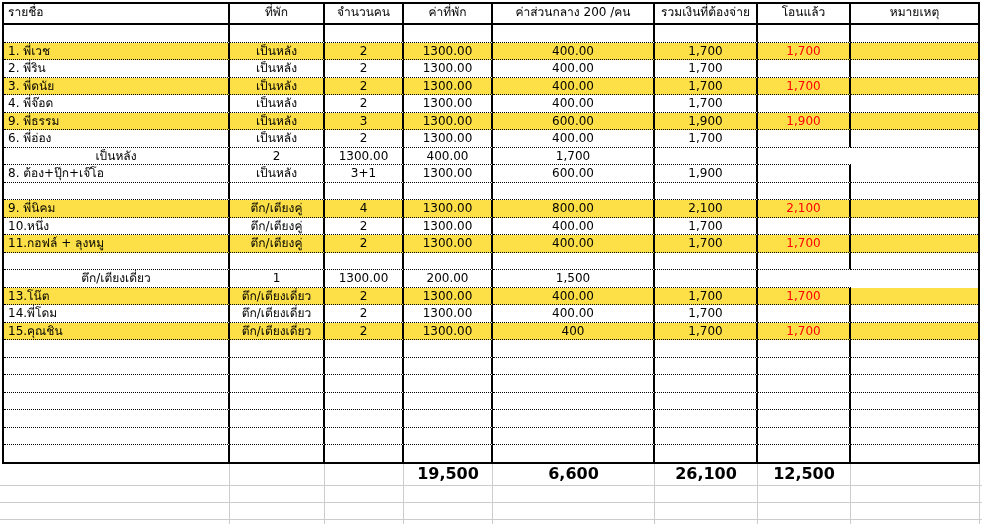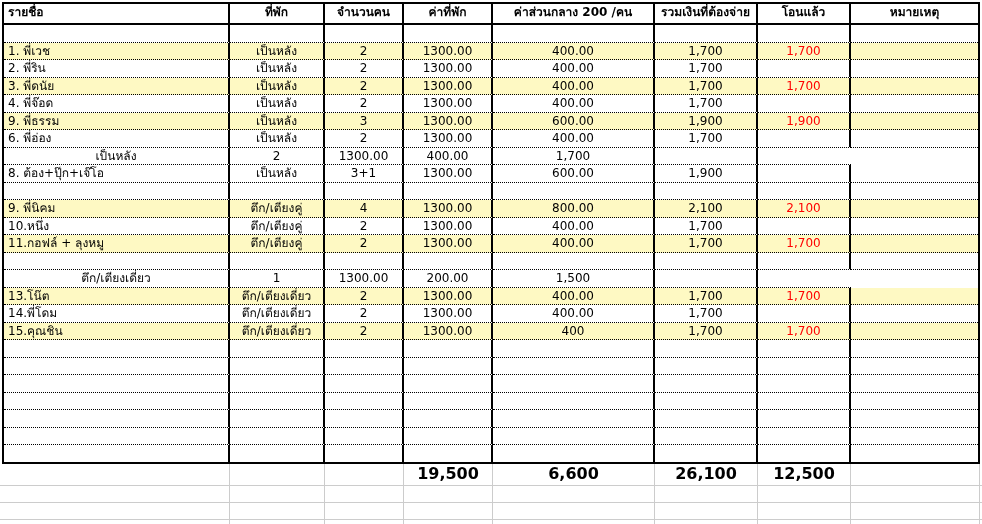--- a/index.html
+++ b/index.html
@@ -19,33 +19,33 @@
     box-sizing: border-box;
     background: #fff;
     overflow: hidden;
   }
   .trow {
     display: grid;
     grid-template-columns: 226px 95px 79px 89px 162px 103px 93px 127px;
     height: 17.5px;
   }
   .trow.hrow { height: 19px; border-bottom: 2px solid #000; }
-  .trow.shaded { background: #fef9c3; }
+  .trow.shaded { background: #fde047; }
   .cell {
     box-sizing: border-box;
     border-right: 2px solid #000;
     border-bottom: 1px dotted #000;
     font-size: 12px;
     line-height: 16.5px;
     text-align: center;
     white-space: nowrap;
     overflow: hidden;
   }
   .cell:last-child { border-right: none; }
-  .hrow .cell { font-weight: bold; border-bottom: none; line-height: 17px; }
+  .hrow .cell { font-weight: normal; border-bottom: none; line-height: 17px; }
   .cell.col0 { text-align: left; padding-left: 4px; }
   .trow:not(.hrow) .cell.col6 { color: #ff0000; }
 
   
   .below-grid {
     position: absolute; left: 0; top: 464px;
     width: 982px; height: 60px;
     overflow: hidden;
   }
   .brow {

